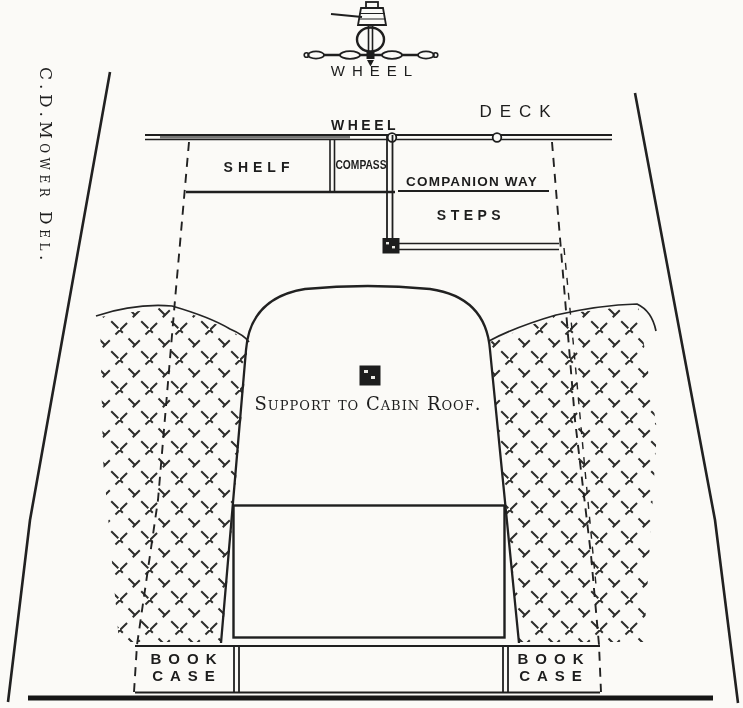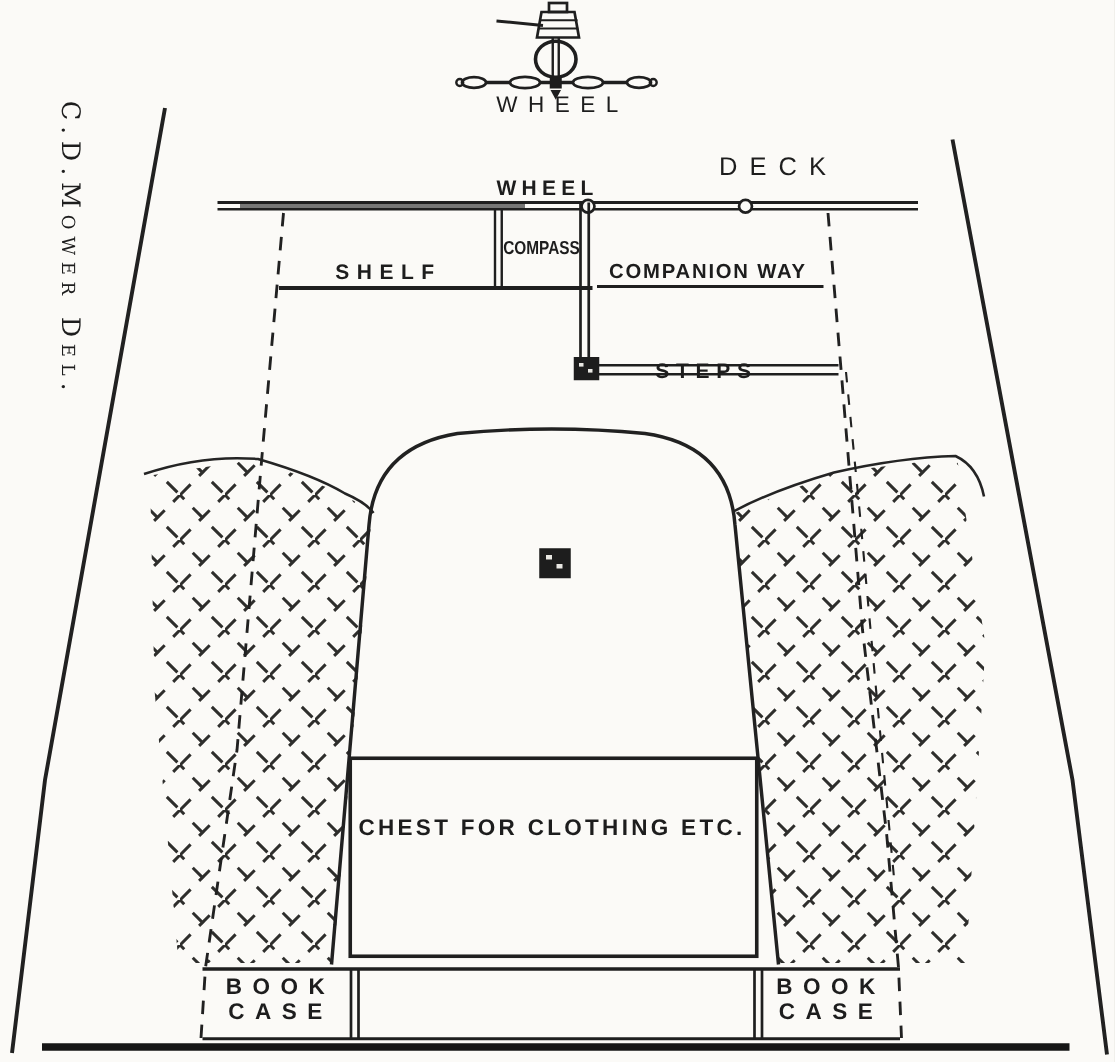--- a/index.html
+++ b/index.html
@@ -19,21 +19,21 @@
     font-weight:500;
     text-align:center;
     line-height:1.1;
   }
   .lbl-wheel{font-size:15px;letter-spacing:7px;}
   .lbl-deck{font-size:17px;letter-spacing:8px;font-weight:400;}
   .lbl-window{font-size:14px;letter-spacing:3.5px;font-weight:600;}
   .lbl-shelf-top{font-size:14px;letter-spacing:5px;font-weight:600;}
   .lbl-compass{font-size:12.5px;letter-spacing:0px;font-weight:600;transform:translate(-50%,-50%) scaleX(0.82);}
   .lbl-companionway{font-size:13.5px;letter-spacing:1.2px;font-weight:600;}
-  .lbl-steps{font-size:14px;letter-spacing:4.5px;font-weight:600;margin-top:32px;}
+  .lbl-steps{font-size:14px;letter-spacing:4.5px;font-weight:600;}
   .lbl-support{font-family:"DejaVu Serif",serif;font-variant:small-caps;font-size:18px;letter-spacing:1px;font-weight:500;}
   .lbl-chest{font-size:15px;letter-spacing:2.2px;font-weight:600;}
   .lbl-shelf-bottom{font-size:15px;letter-spacing:11px;font-weight:600;}
   .lbl-bookcase{font-size:15px;letter-spacing:7px;font-weight:600;}
   .lbl-bookcase span{display:block;}
   .lbl-credit{
     font-family:"DejaVu Serif",serif;
     font-variant:small-caps;
     font-size:17px;letter-spacing:4.5px;font-weight:500;
     transform:translate(-50%,-50%) rotate(90deg);
@@ -140,30 +140,30 @@
       <path d="M367,60 L370.5,66.5 L374,60 Z" fill="#1d1d1d" stroke="none"></path>
     </g>
   </svg>
 
   <div class="lbl lbl-wheel" style="left:375px;top:71px">WHEEL</div>
 
   <div class="lbl lbl-deck" style="left:519px;top:112px">DECK</div>
 
   <div class="lbl lbl-window" style="left:365px;top:126px">WHEEL</div>
 
-  <div class="lbl lbl-shelf-top" style="left:259px;top:182px">SHELF</div>
+  <div class="lbl lbl-shelf-top" style="left:259px;top:168px">SHELF</div>
 
   <div class="lbl lbl-compass" style="left:361px;top:166px">COMPASS</div>
 
   <div class="lbl lbl-companionway" style="left:472px;top:182px">COMPANION WAY</div>
 
   <div class="lbl lbl-steps" style="left:471px;top:216px">STEPS</div>
 
+  <div class="lbl lbl-support" style="left:368px;top:404px">Support to Cabin Roof.</div>
 
-  <div class="lbl lbl-chest" style="left:368px;top:553px">CHEST FOR CLOTHING ETC.</div>
 
   <div class="lbl lbl-bookcase" style="left:187px;top:667px">
     <span>BOOK</span>
     <span>CASE</span>
   </div>
 
 
   <div class="lbl lbl-bookcase" style="left:554px;top:667px">
     <span>BOOK</span>
     <span>CASE</span>

